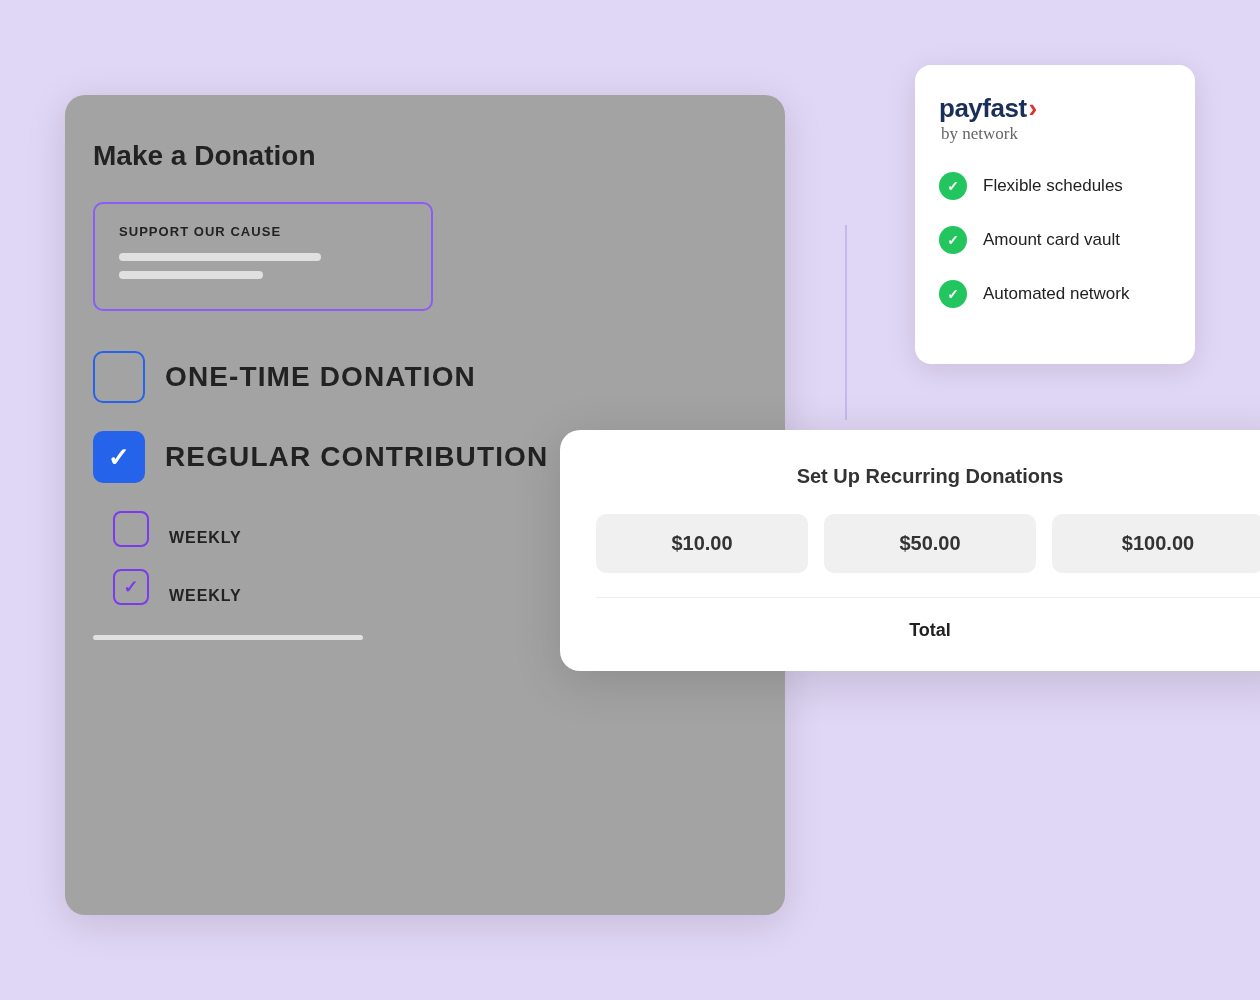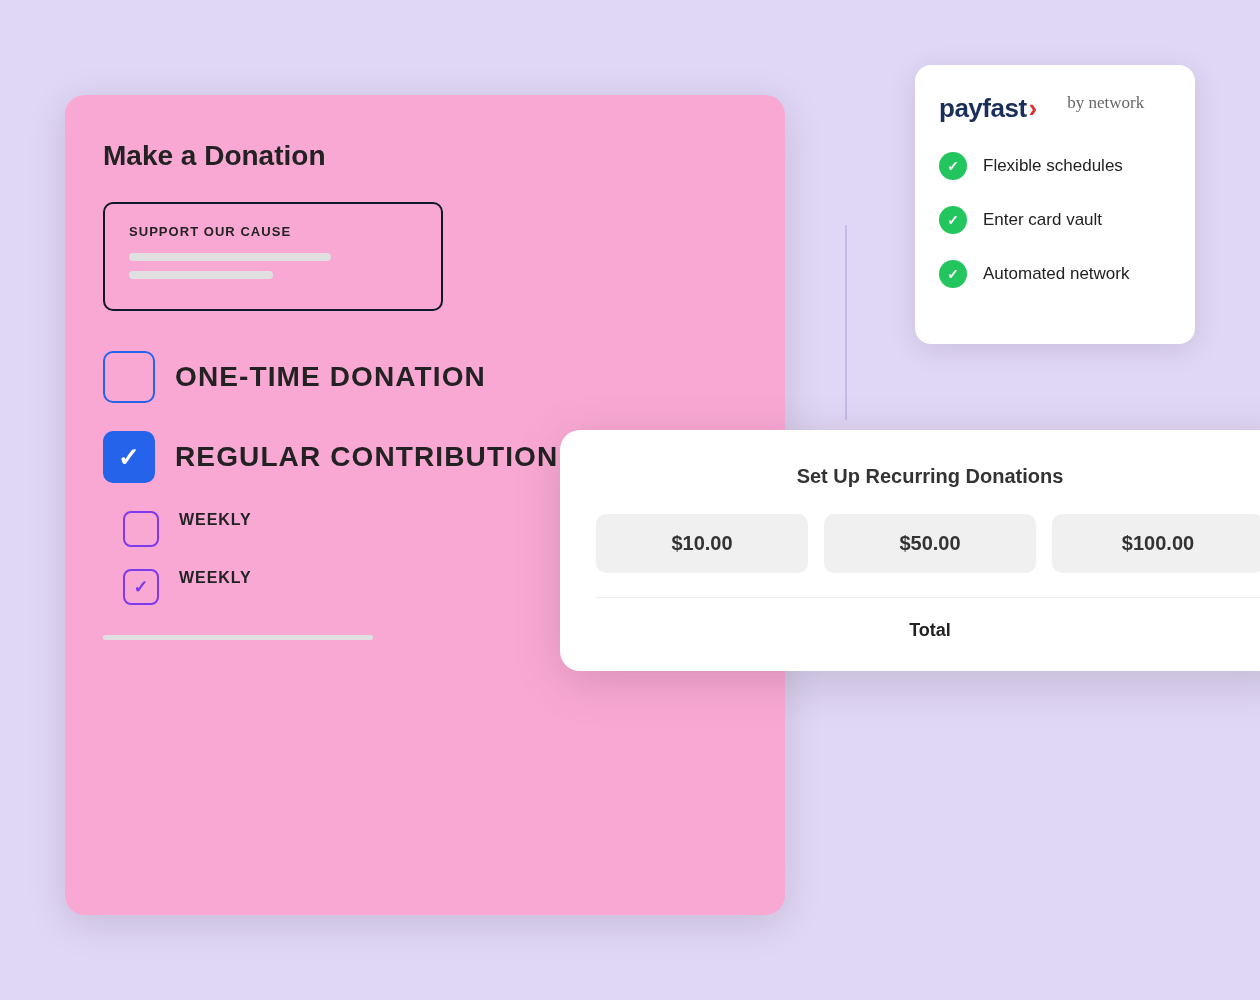--- a/index.html
+++ b/index.html
@@ -13,36 +13,36 @@
       overflow: hidden;
     }
 
     
     .donation-card {
       position: absolute;
       top: 95px;
       left: 65px;
       width: 720px;
       min-height: 820px;
-      background: #f9a8d4;
+      background: #a3a3a3;
       border-radius: 20px;
-      padding: 45px 38px;
+      padding: 45px 28px;
       box-shadow: 0 8px 40px rgba(0,0,0,0.12);
     }
 
     .card-title {
       font-size: 28px;
       font-weight: 700;
       color: #222;
       margin-bottom: 30px;
     }
 
     
     .cause-box {
-      border: 2px solid #0f172a;
+      border: 2px solid #8b5cf6;
       border-radius: 10px;
       padding: 20px 24px;
       margin-bottom: 40px;
       width: 340px;
     }
 
     .cause-label {
       font-size: 13px;
       font-weight: 700;
       letter-spacing: 0.08em;
@@ -105,21 +105,21 @@
     }
 
     
     .frequency-section {
       margin-top: 10px;
       margin-left: 20px;
     }
 
     .frequency-option {
       display: flex;
-      align-items: flex-start;
+      align-items: flex-end;
       gap: 20px;
       margin-bottom: 22px;
     }
 
     .checkbox-small {
       width: 36px;
       height: 36px;
       border-radius: 8px;
       border: 2px solid #7c3aed;
       display: flex;
@@ -193,22 +193,21 @@
     .payfast-subtitle {
       font-size: 17px;
       color: #666;
       margin-left: 2px;
       display: block;
       font-family: Liberation Serif, serif;
     }
 
     .payfast-logo-wrap {
       display: flex;
-      flex-direction: row;
-      gap: 28px;
+      flex-direction: column;
     }
 
     .feature-item {
       display: flex;
       align-items: center;
       gap: 16px;
       margin-bottom: 26px;
     }
 
     .feature-check {
@@ -356,21 +355,21 @@
       <span class="payfast-subtitle">by network</span>
     </div>
   </div>
 
   <div class="feature-item">
     <div class="feature-check">✓</div>
     <span class="feature-text">Flexible schedules</span>
   </div>
   <div class="feature-item">
     <div class="feature-check">✓</div>
-    <span class="feature-text">Enter card vault</span>
+    <span class="feature-text">Amount card vault</span>
   </div>
   <div class="feature-item">
     <div class="feature-check">✓</div>
     <span class="feature-text">Automated network</span>
   </div>
 </div>
 
 <div class="vertical-connector"></div>
 
 <div class="recurring-card">

